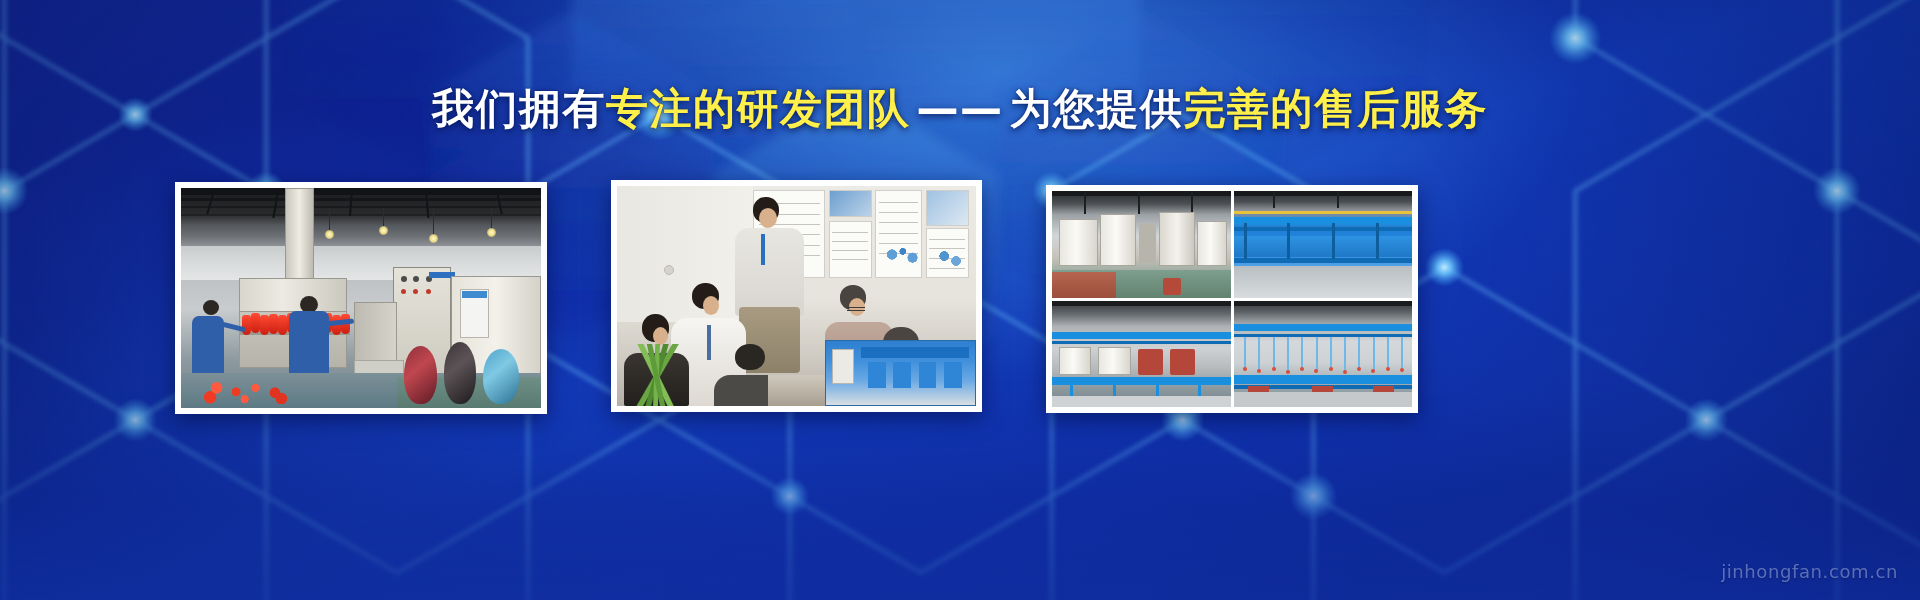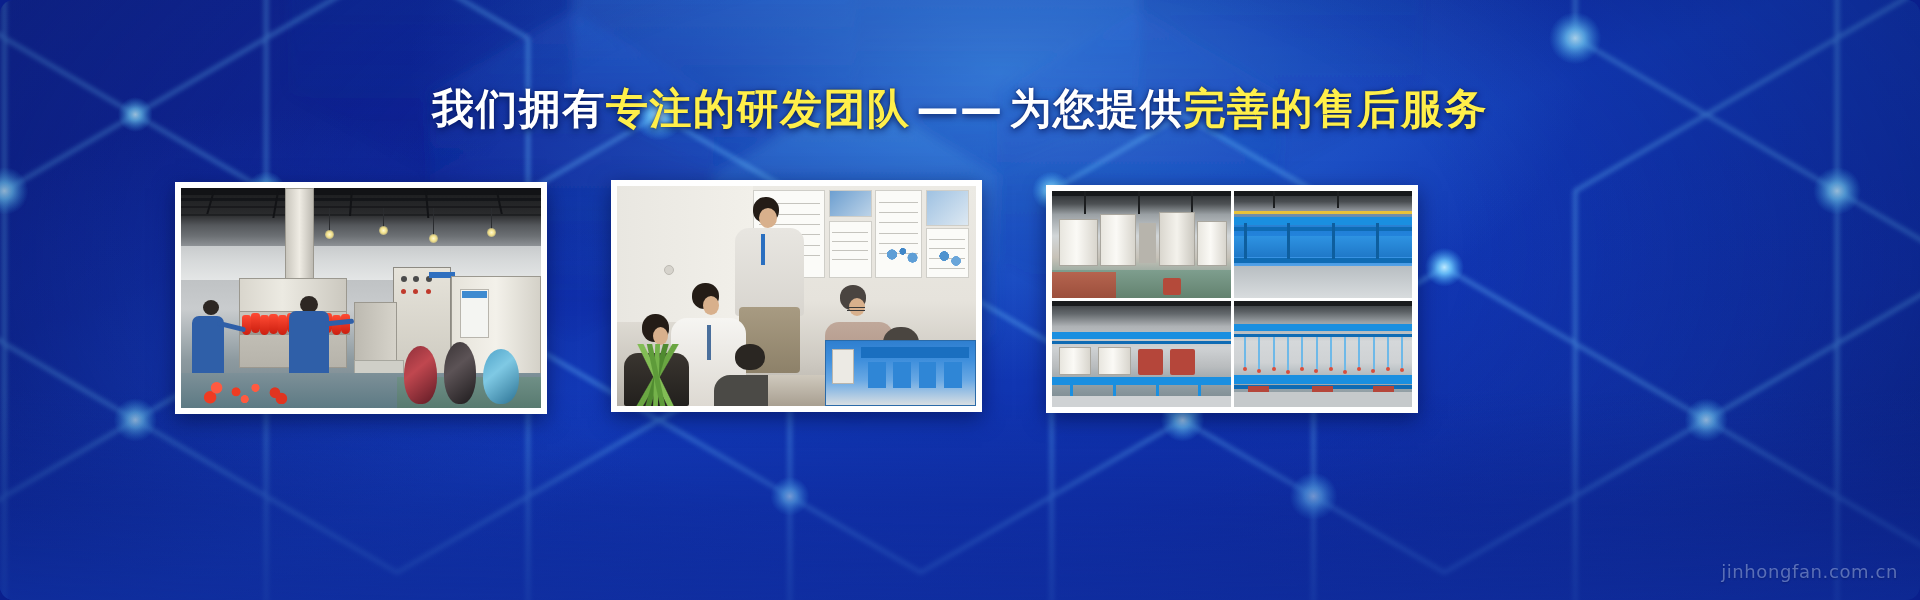--- a/index.html
+++ b/index.html
@@ -14,21 +14,20 @@
   
   #banner {
     position:absolute; inset:0;
     width:1920px; height:600px;
     overflow:hidden;
     background:
       radial-gradient(ellipse 820px 430px at 52% 12%, rgba(90,190,255,0.52) 0%, rgba(70,165,245,0.26) 38%, rgba(30,80,200,0.0) 72%),
       radial-gradient(ellipse 600px 340px at 14% 58%, rgba(25,70,200,0.55) 0%, rgba(12,38,150,0.0) 70%),
       radial-gradient(ellipse 700px 400px at 88% 72%, rgba(20,60,185,0.50) 0%, rgba(10,32,140,0.0) 70%),
       linear-gradient(160deg,#12299c 0%,#0e2496 26%,#123ab8 50%,#0f2ea6 74%,#0b1f84 100%);
-    border-radius: 14px;
   }
 
   
   .hexlayer {
     position:absolute; inset:-10%;
     pointer-events:none;
   }
   .hexlayer svg { width:100%; height:100%; display:block; }
 
   

